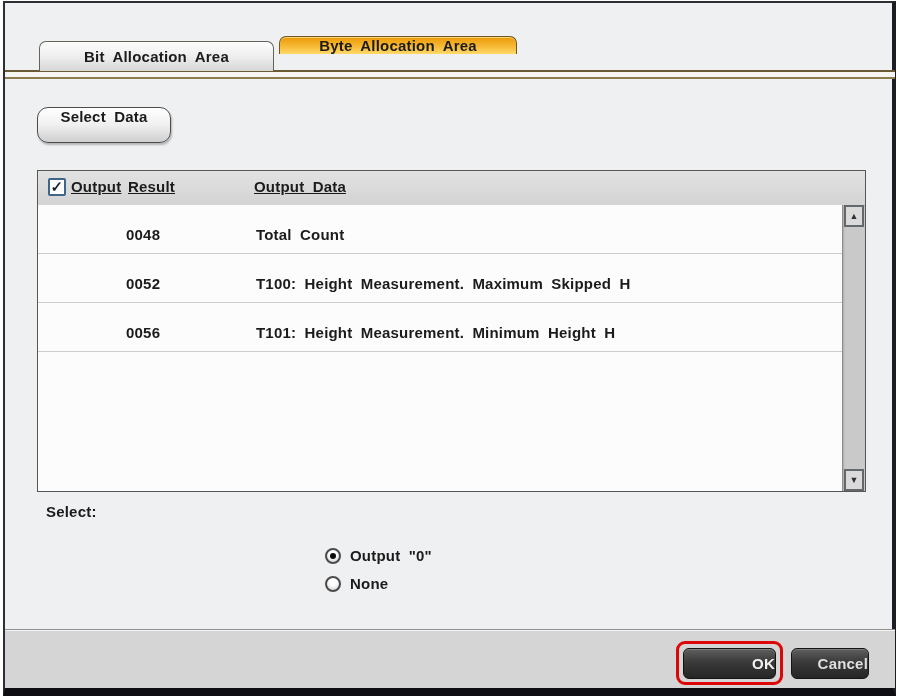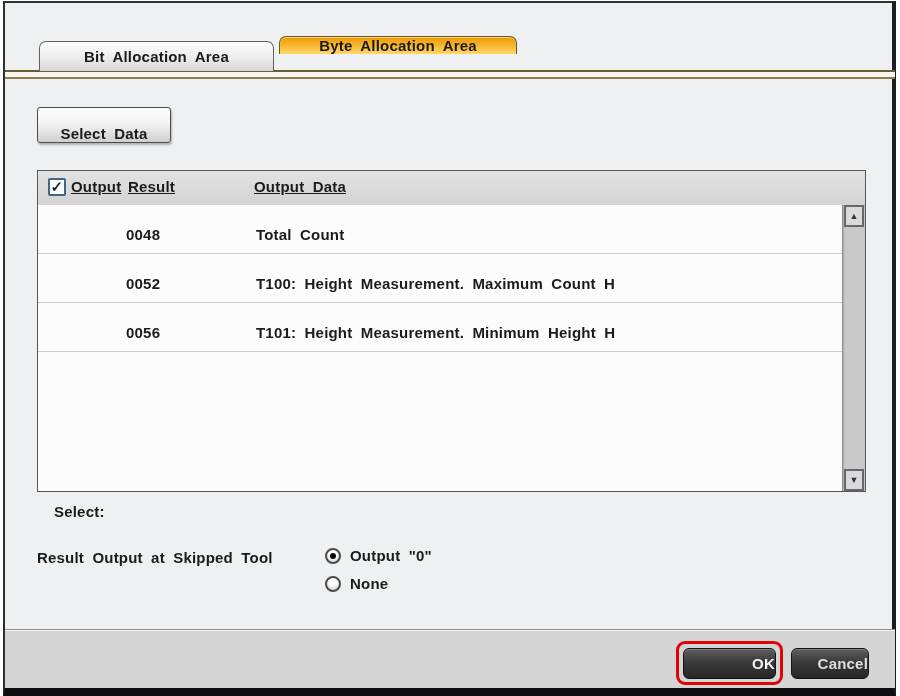--- a/index.html
+++ b/index.html
@@ -34,23 +34,23 @@
     background:linear-gradient(180deg,#ec9a03 0%,#f5b32c 45%,#ffd968 100%);
     box-shadow:inset 0 1px 0 #ffd27a;
   }
   .tab-divider{
     position:absolute;left:5px;top:70px;width:890px;height:9px;z-index:2;
     background:linear-gradient(180deg,#6a5b34 0,#6a5b34 2px,#f8f6f0 2px,#f8f6f0 7px,#8c7c4e 7px,#8c7c4e 9px);
   }
   
   .btn-light{
     position:absolute;left:37px;top:107px;width:134px;height:36px;
-    box-sizing:border-box;border:1px solid #4c4c4c;border-radius:3px;
+    box-sizing:border-box;border:1px solid #4c4c4c;border-radius:11px;
     background:linear-gradient(180deg,#ffffff 0%,#f0f0f0 50%,#cfcfcf 100%);
-    display:flex;align-items:flex-end;justify-content:center;
+    display:flex;align-items:flex-start;justify-content:center;
     box-shadow:1px 2px 2px rgba(0,0,0,0.25), inset 0 1px 0 #ffffff;
     cursor:pointer;
   }
   
   .table{
     position:absolute;left:37px;top:170px;width:829px;height:322px;
     box-sizing:border-box;border:1px solid #565656;background:#fdfcfc;
   }
   .thead{
     position:absolute;left:0;top:0;right:0;height:34px;
@@ -83,21 +83,21 @@
   }
   .scroll-btn{
     position:absolute;left:1px;width:20px;height:22px;
     box-sizing:border-box;background:#dadada;border:2px solid #64676c;
     display:flex;align-items:center;justify-content:center;cursor:pointer;
   }
   .scroll-btn.up{top:0;}
   .scroll-btn.down{bottom:0;}
   .scroll-btn .glyph{font-size:9px;line-height:1;color:#2e3237;word-spacing:0;letter-spacing:0;}
   
-  .select-label{position:absolute;left:46px;top:503px;margin-left:8px;}
+  .select-label{position:absolute;left:46px;top:503px;}
   .skipped-label{position:absolute;left:37px;top:549px;}
   .radio-row{position:absolute;left:325px;display:flex;align-items:center;cursor:pointer;}
   .radio-row.r1{top:547px;}
   .radio-row.r2{top:575px;}
   .radio{
     width:16px;height:16px;box-sizing:border-box;border-radius:50%;
     border:2px solid #4b4b4b;
     background:radial-gradient(circle at 50% 30%,#ffffff 35%,#e4e4e4 70%,#bdbdbd 100%);
     margin-right:9px;position:relative;flex:0 0 auto;
   }
@@ -153,40 +153,39 @@
       <span class="th c3">Output Data</span>
     </div>
 
     <div class="tbody">
       <div class="trow">
         <span class="td-address">0048</span>
         <span class="td-data">Total Count</span>
       </div>
       <div class="trow">
         <span class="td-address">0052</span>
-        <span class="td-data">T100: Height Measurement. Maximum Count H</span>
+        <span class="td-data">T100: Height Measurement. Maximum Skipped H</span>
       </div>
       <div class="trow">
         <span class="td-address">0056</span>
         <span class="td-data">T101: Height Measurement. Minimum Height H</span>
       </div>
     </div>
 
     <div class="vscroll">
       <div class="scroll-btn up">
         <span class="glyph">▲</span>
       </div>
       <div class="scroll-btn down">
         <span class="glyph">▼</span>
       </div>
     </div>
   </div>
 
   <div class="select-label">Select:</div>
-  <div class="skipped-label">Result Output at Skipped Tool</div>
 
   <div class="radio-row r1">
     <span class="radio selected"></span>
     <span>Output "0"</span>
   </div>
   <div class="radio-row r2">
     <span class="radio"></span>
     <span>None</span>
   </div>
 

